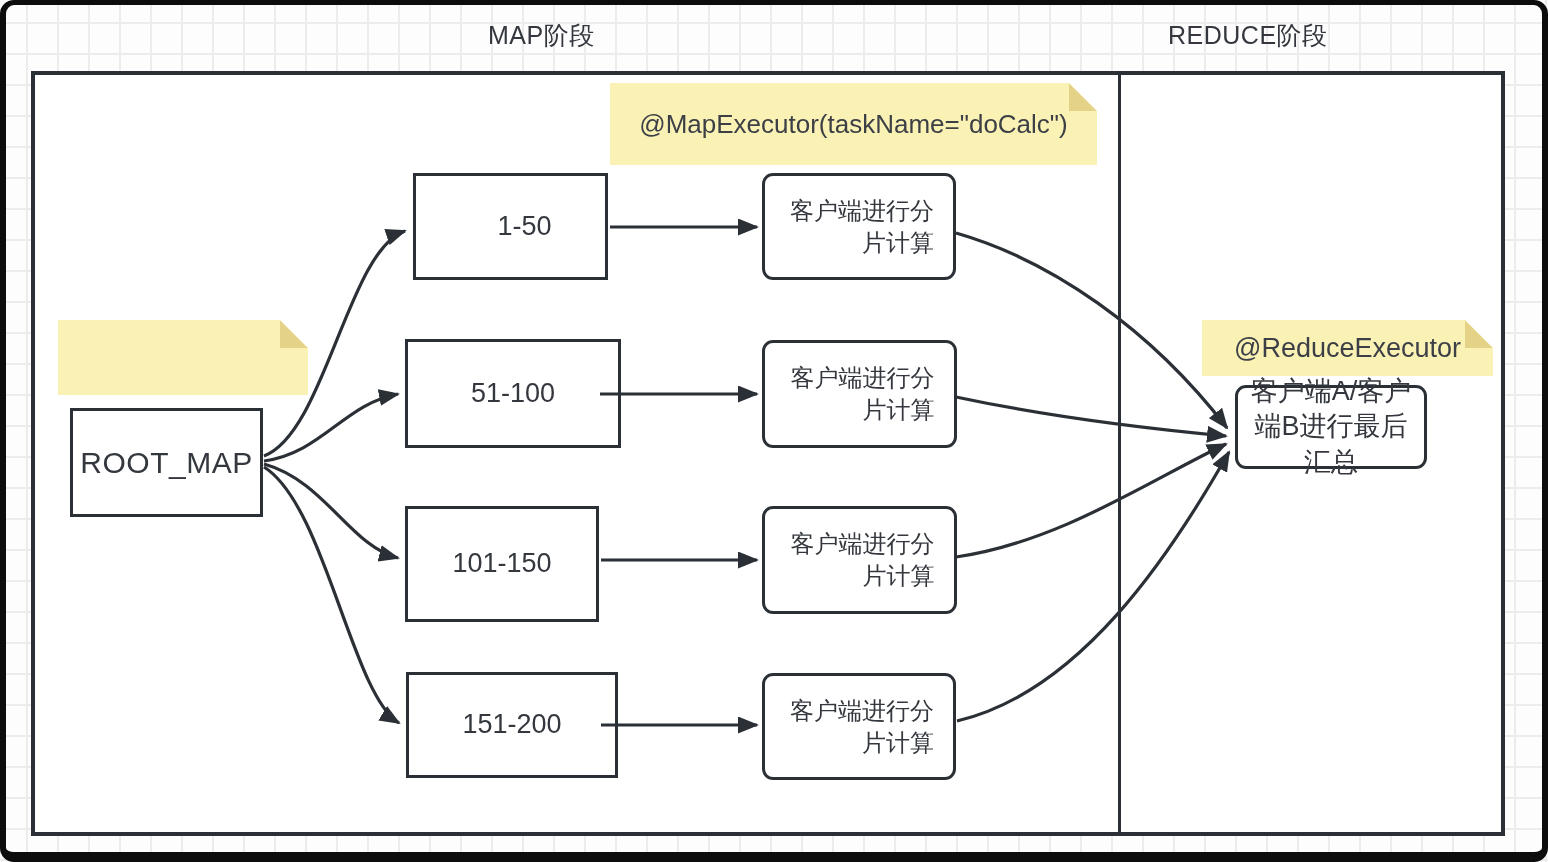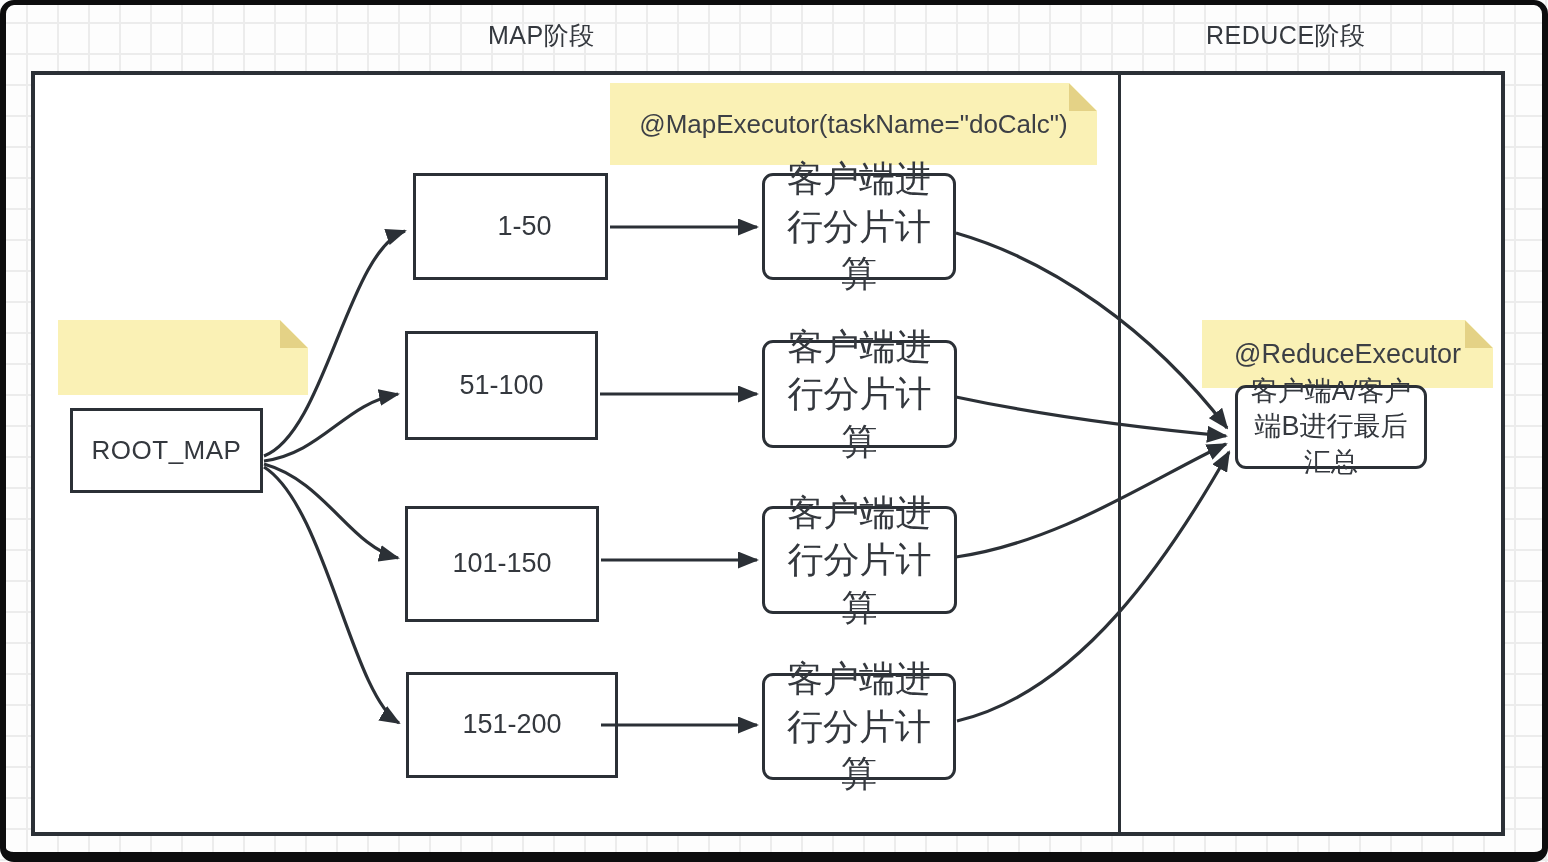--- a/index.html
+++ b/index.html
@@ -31,21 +31,21 @@
     border-top-width:5px;border-bottom-width:10px;
     border-radius:14px;
     pointer-events:none;z-index:50;
   }
   .title{
     position:absolute;top:19px;height:32px;
     font-size:25px;line-height:32px;text-align:left;
     color:var(--text);letter-spacing:0.5px;white-space:nowrap;
   }
   #title-map{left:488px;width:200px;}
-  #title-reduce{left:1206px;width:200px;}
+  #title-reduce{left:1168px;width:200px;}
   .stage-rect{
     position:absolute;left:31px;top:71px;width:1474px;height:765px;
     background:var(--canvas-bg);
     border:4px solid var(--ink);
   }
   .stage-divider{
     position:absolute;left:1118px;top:71px;width:3px;height:765px;
     background:var(--ink);
   }
   .note{
@@ -55,41 +55,41 @@
     font-size:27px;color:#3c3f45;
     clip-path:polygon(0 0, calc(100% - 28px) 0, 100% 28px, 100% 100%, 0 100%);
   }
   .note .fold{
     position:absolute;top:0;right:0;width:28px;height:28px;
     background:var(--note-fold);
     clip-path:polygon(0 0, 100% 100%, 0 100%);
   }
   #note-map-exec{left:58px;top:320px;width:250px;height:75px;}
   #note-map-exec-task{left:610px;top:83px;width:487px;height:82px;font-size:26px;}
-  #note-reduce-exec{left:1202px;top:320px;width:291px;height:68px;}
+  #note-reduce-exec{left:1202px;top:320px;width:291px;height:56px;}
   .node{
     position:absolute;
     background:#fff;
     border:3.5px solid var(--ink);
     display:flex;align-items:center;justify-content:center;
     font-size:27px;color:var(--text);
     text-align:center;z-index:2;
   }
   .node.rounded{border-radius:11px;}
   .node .wrap{display:block;line-height:1.32;word-break:break-all;}
-  #node-root{left:70px;top:408px;width:193px;height:85px;font-size:26px;letter-spacing:0.5px;}
+  #node-root{left:70px;top:408px;width:193px;height:109px;font-size:30px;letter-spacing:0.5px;}
   #node-r1{left:413px;top:173px;width:195px;height:107px;padding-left:28px;}
-  #node-r2{left:405px;top:331px;width:193px;height:109px;}
+  #node-r2{left:405px;top:339px;width:216px;height:109px;}
   #node-r3{left:405px;top:506px;width:194px;height:116px;}
   #node-r4{left:406px;top:672px;width:212px;height:106px;}
   #node-c1{left:762px;top:173px;width:194px;height:107px;}
   #node-c2{left:762px;top:340px;width:195px;height:108px;}
   #node-c3{left:762px;top:506px;width:195px;height:108px;}
   #node-c4{left:762px;top:673px;width:194px;height:107px;}
-  .calc .wrap{width:150px;font-size:36px;}
+  .calc .wrap{width:150px;font-size:24px;text-align:right;}
   #node-reduce{left:1235px;top:385px;width:192px;height:84px;}
   #node-reduce .wrap{width:166px;font-size:27px;}
   svg.connectors{position:absolute;left:0;top:0;z-index:5;pointer-events:none;}
   svg.connectors path.link{fill:none;stroke:var(--ink);stroke-width:3.2;}
   .arrowhead{fill:var(--ink);}
 </style>
 </head>
 <body>
 
 <div class="stage-rect"></div>

